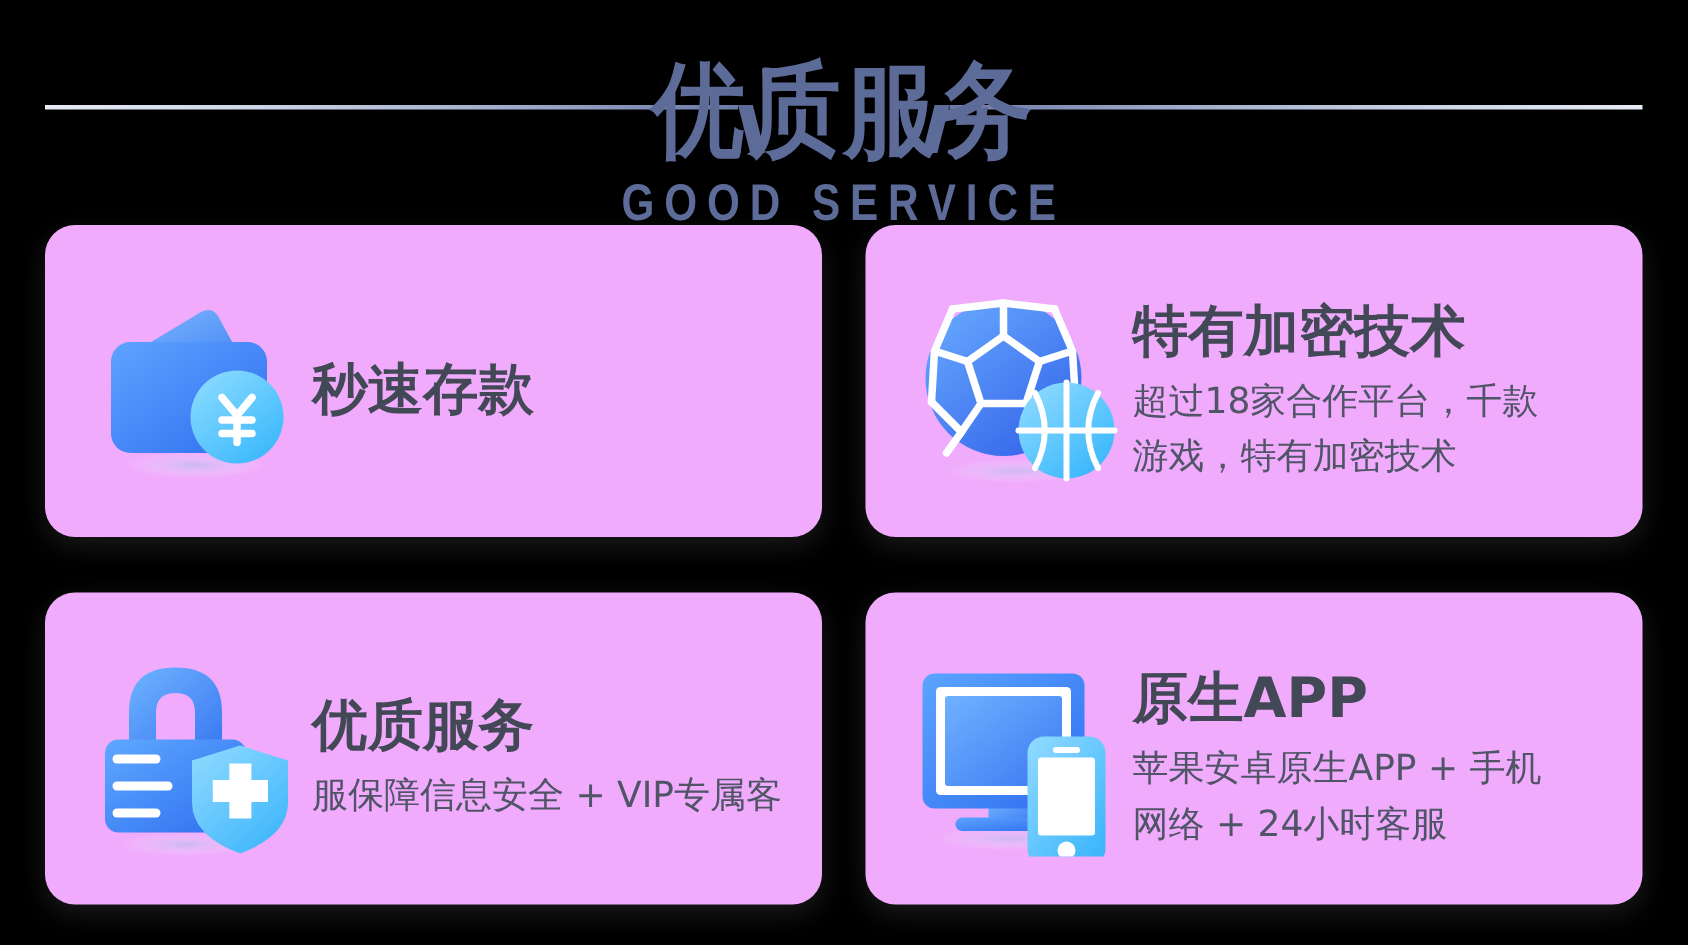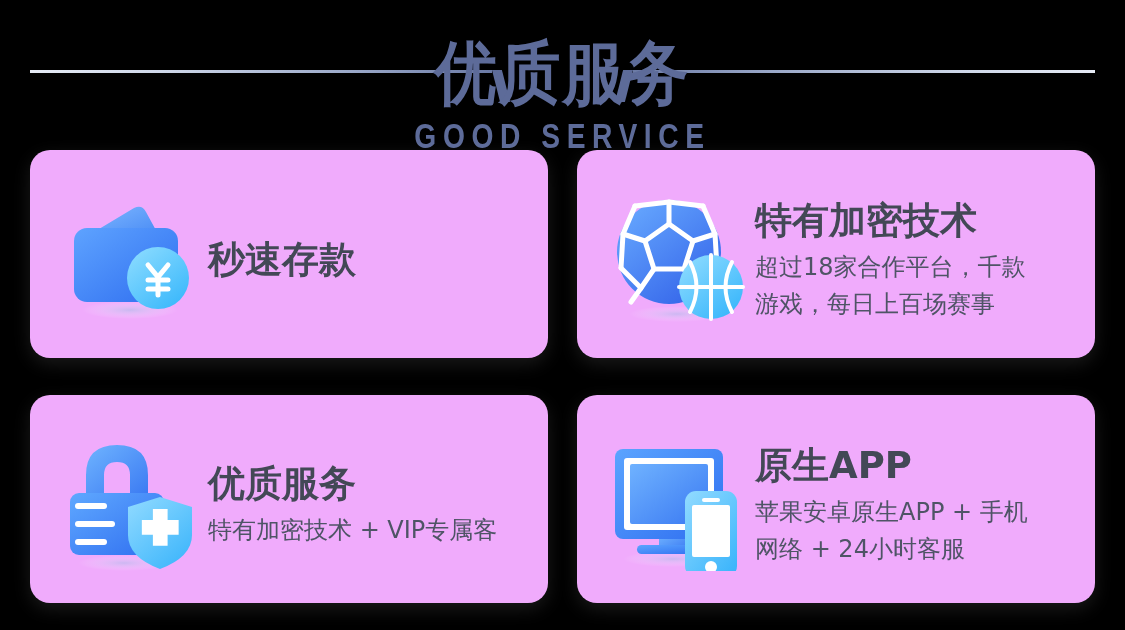--- a/index.html
+++ b/index.html
@@ -233,21 +233,21 @@
           <path d="M72 97 L136 97"></path>
           <path d="M83 72 Q96 97 83 122"></path>
           <path d="M125 72 Q112 97 125 122"></path>
         </g>
       </svg>
     </div>
     <div class="card-text">
       <div class="card-title">特有加密技术</div>
       <div class="card-desc">
         <span class="ln">超过18家合作平台，千款</span>
-        <span class="ln">游戏，每日上百场赛事</span>
+        <span class="ln">游戏，特有加密技术</span>
       </div>
     </div>
   </div>
 
   <div class="card">
     <div class="icon-wrap">
       <svg width="136" height="140" viewBox="0 0 136 140">
         <defs>
           <linearGradient id="lg1" x1="0" y1="0" x2="1" y2="1">
             <stop offset="0%" stop-color="#5fa8ff"></stop>
@@ -274,21 +274,21 @@
           <path d="M16 89 L50 89"></path>
           <path d="M16 107 L42 107"></path>
         </g>
         <path d="M98 62 L130 72 L130 100 Q130 122 98 134 Q66 122 66 100 L66 72 Z" fill="url(#lg3)"></path>
         <path d="M92 84 L104 84 L104 72 L120 72 L120 84 L132 84 L132 100 L120 100 L120 112 L104 112 L104 100 L92 100 Z" fill="#ffffff" transform="translate(-14,4) scale(0.92) translate(10,4)"></path>
       </svg>
     </div>
     <div class="card-text">
       <div class="card-title">优质服务</div>
       <div class="card-desc">
-        <span class="ln">特有加密技术 + VIP专属客</span>
+        <span class="ln">服保障信息安全 + VIP专属客</span>
       </div>
     </div>
   </div>
 
   <div class="card">
     <div class="icon-wrap">
       <svg width="140" height="132" viewBox="0 0 140 132">
         <defs>
           <linearGradient id="mg1" x1="0" y1="0" x2="1" y2="1">
             <stop offset="0%" stop-color="#5ba4ff"></stop>

